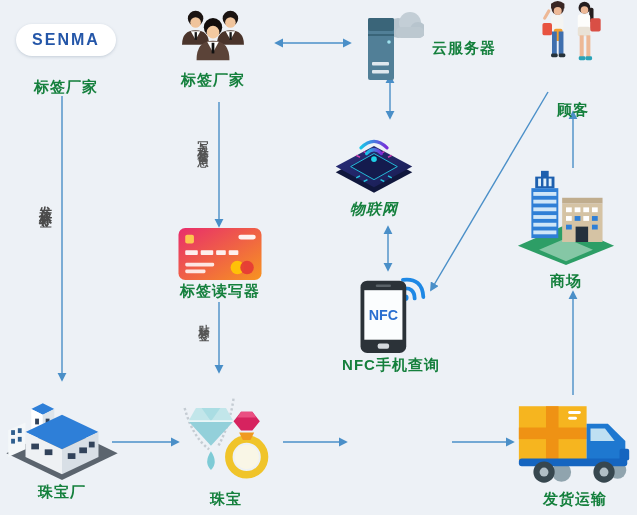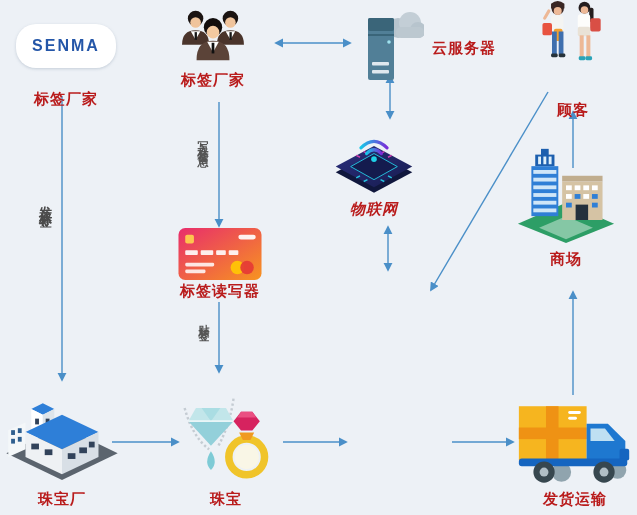--- a/index.html
+++ b/index.html
@@ -5,25 +5,25 @@
   html,body{margin:0;padding:0;}
   .canvas{
     position:relative; width:637px; height:515px;
     background:#edf1f6; overflow:hidden;
     font-family:"Liberation Sans","DejaVu Sans",sans-serif;
   }
   .edges{position:absolute; left:0; top:0; width:637px; height:515px;}
   .node{position:absolute; display:flex; flex-direction:column; align-items:center;}
   .node-row{flex-direction:row; align-items:center; gap:8px;}
   .node-label{
-    font-weight:700; font-size:15px; color:#b91c1c;
+    font-weight:700; font-size:15px; color:#15803d;
     white-space:nowrap; text-align:center; letter-spacing:1px;
   }
   .logo-pill{
-    background:#ffffff; border-radius:20px; padding:13px 16px;
+    background:#ffffff; border-radius:20px; padding:7px 16px;
     box-shadow:0 1px 3px rgba(120,140,160,.35);
     font-weight:700; font-size:16px; color:#2456a8; letter-spacing:2px;
   }
   .edge-label{
     position:absolute; writing-mode:vertical-rl; text-orientation:upright;
     color:#4a4a4a; font-weight:700; letter-spacing:3px; white-space:nowrap;
   }
   .el-lg{font-size:13px;}
   .el-sm{font-size:11px; color:#555;}
   .icon{line-height:0;}
@@ -197,22 +197,41 @@
         </g>
         <rect x="8" y="38" width="30" height="4" rx="1.5" fill="#ffffff" opacity="0.85"></rect>
         <rect x="8" y="45" width="21" height="4" rx="1.5" fill="#ffffff" opacity="0.85"></rect>
         <circle cx="62" cy="43" r="7" fill="#ffc107"></circle>
         <circle cx="72" cy="43" r="7" fill="#e53935" opacity="0.92"></circle>
       </svg>
     </div>
     <div class="node-label" style="">标签读写器</div>
   </div>
 
-
-  <div class="node" style="left:515px; top:146px; width:102px;align-items:center;">
+  <div class="node" style="left:352px; top:272px; width:78px;">
+    <div class="icon">
+      <svg width="80" height="84" viewBox="0 0 84 86">
+
+        <g transform="rotate(40 62 20)" stroke="#1e88e5" fill="none" stroke-width="4" stroke-linecap="round">
+          <path d="M54,22 Q62,13 70,22"></path>
+          <path d="M48,15 Q62,0 76,15"></path>
+        </g>
+        <circle cx="57" cy="26" r="3.4" fill="#1e88e5"></circle>
+
+        <rect x="10" y="8" width="48" height="76" rx="7" fill="#2b3238"></rect>
+        <rect x="14" y="18" width="40" height="52" fill="#fbfdfe"></rect>
+        <rect x="26" y="12" width="16" height="2.6" rx="1.3" fill="#5a6268"></rect>
+        <rect x="28" y="74" width="12" height="5.5" rx="2" fill="#d4d9dd"></rect>
+        <text x="34" y="49" text-anchor="middle" font-family="Liberation Sans,sans-serif" font-size="15" font-weight="bold" fill="#2a6fd0">NFC</text>
+      </svg>
+    </div>
+    <div class="node-label" style="margin-top:0px;">NFC手机查询</div>
+  </div>
+
+  <div class="node" style="left:515px; top:168px; width:102px;align-items:center;">
     <div class="icon">
       <svg width="100" height="98" viewBox="0 0 104 100">
         <polygon points="2,80 52,58 102,80 52,100" fill="#2d9e66"></polygon>
         <polygon points="24,84 52,72 80,84 52,96" fill="#bfe2cf" opacity="0.6"></polygon>
 
         <rect x="26" y="2" width="8" height="8" fill="#1d5fae"></rect>
         <rect x="20" y="8" width="20" height="12" fill="#1d5fae"></rect>
         <g fill="#dff0fb">
             <rect x="23" y="10" width="3" height="8"></rect>
             <rect x="28.5" y="10" width="3" height="8"></rect>
@@ -274,21 +293,21 @@
         <polygon points="58,66 96,48 96,74 58,92" fill="#d8dfe6"></polygon>
         <g fill="#31425a">
           <rect x="26" y="60" width="8" height="6"></rect>
             <rect x="40" y="66" width="8" height="6"></rect>
           <rect x="64" y="70" width="8" height="6"></rect>
             <rect x="76" y="64" width="8" height="6"></rect>
             <rect x="86" y="58" width="6" height="6"></rect>
         </g>
       </svg>
     </div>
-    <div class="node-label" style="margin-top:8px;">珠宝厂</div>
+    <div class="node-label" style="margin-top:1px;">珠宝厂</div>
   </div>
 
   <div class="node" style="left:178px; top:394px; width:96px;justify-content:center;">
     <div class="icon">
       <svg width="94" height="92" viewBox="0 0 100 96">
 
         <path d="M6,14 Q14,44 32,58" stroke="#c5ccd3" stroke-width="2.6" stroke-dasharray="2.5 2.5" fill="none"></path>
         <path d="M58,4 Q54,32 42,54" stroke="#c5ccd3" stroke-width="2.6" stroke-dasharray="2.5 2.5" fill="none"></path>
 
         <polygon points="18,14 50,14 58,28 10,28" fill="#c2e6ea"></polygon>

